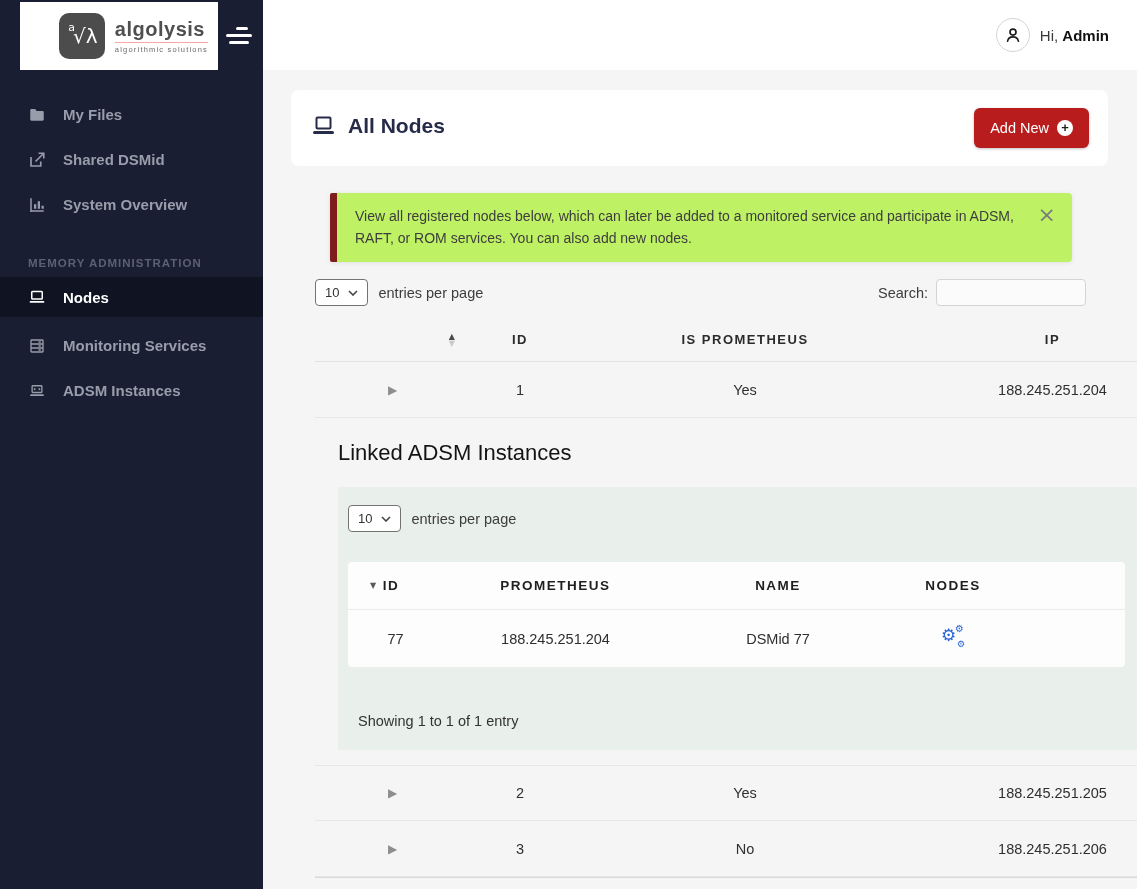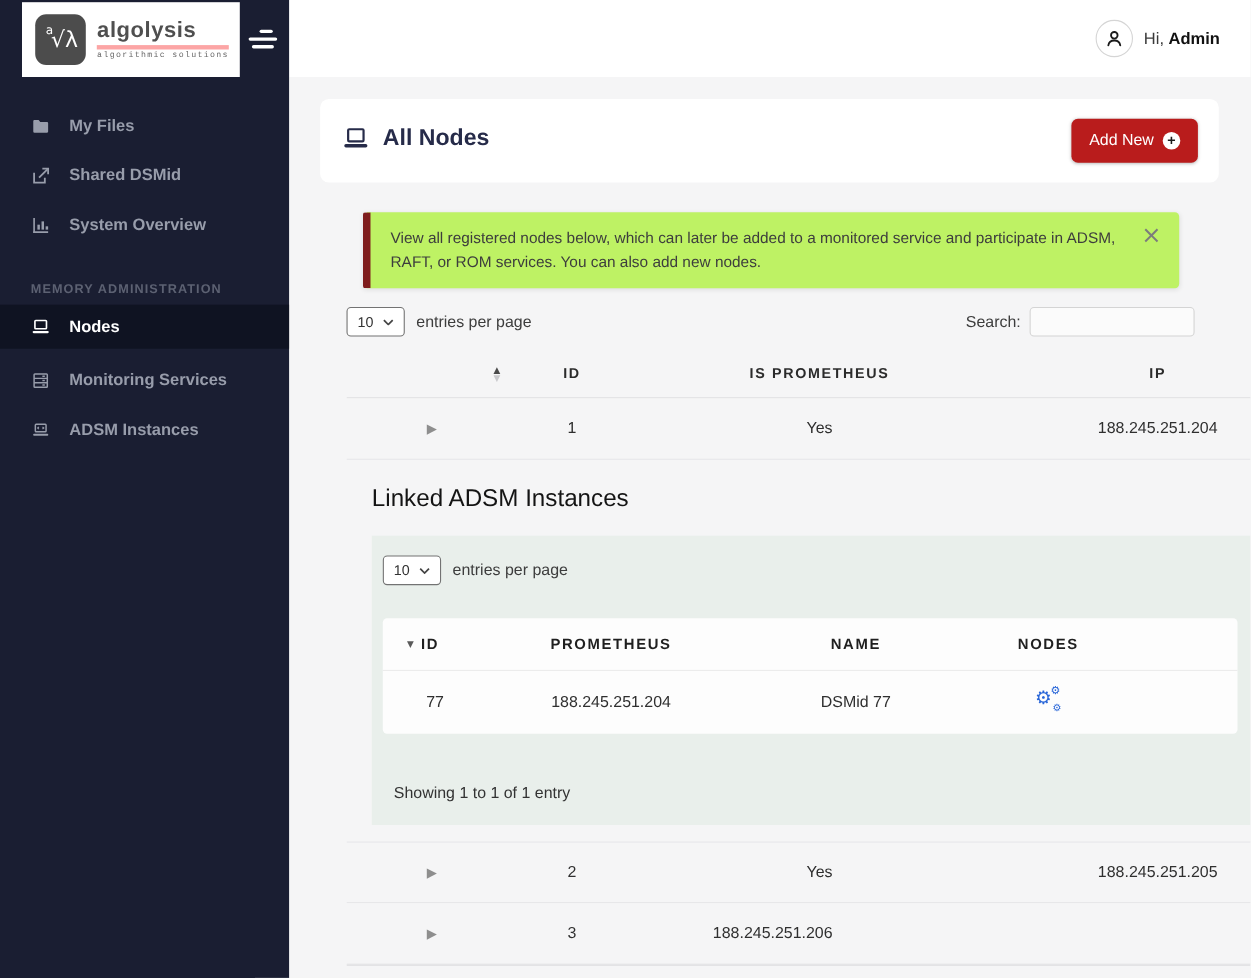--- a/index.html
+++ b/index.html
@@ -9,22 +9,22 @@
 
   .app { display:flex; width:1137px; height:889px; }
 
   
   .sidebar { width:263px; min-width:263px; height:100%; background:#1a1e32; position:relative; }
   .logo-row { display:flex; align-items:flex-start; }
   .logo-box { margin:2px 0 0 20px; width:198px; height:68px; background:#ffffff; display:flex; align-items:center; padding:8px 10px;justify-content:flex-end; }
   .logo-mark { width:46px; height:46px; background:#4c4c4c; border-radius:10px; color:#fff; display:flex; align-items:center; justify-content:center; font-size:20px; }
   .logo-mark sup { font-size:11px; position:relative; top:-4px; left:2px; }
   .logo-text { margin-left:10px; display:flex; flex-direction:column; }
-  .logo-name { font-size:20px; font-weight:700; color:#4f4f4f; letter-spacing:.5px; border-bottom:4px solid #fca5a5; padding-bottom:1px; }
-  .logo-tag { font-size:7.5px; color:#6a6a6a; letter-spacing:1.2px; margin-top:2px; text-align:center;font-family:Liberation Mono, monospace; }
+  .logo-name { font-size:20px; font-weight:700; color:#4f4f4f; letter-spacing:.5px; border-bottom:1px solid #fca5a5; padding-bottom:1px; }
+  .logo-tag { font-size:7.5px; color:#6a6a6a; letter-spacing:1.2px; margin-top:2px; text-align:center; }
   .hamburger { margin:27px 0 0 8px; cursor:pointer; width:30px; }
   .hamburger i { display:block; background:#fff; height:3px; border-radius:2px; margin-bottom:4px; }
   .hamburger i:nth-child(1){ width:12px; margin-left:10px; }
   .hamburger i:nth-child(2){ width:26px; }
   .hamburger i:nth-child(3){ width:20px; margin-left:3px; }
 
   .nav { margin-top:22px; }
   .nav-item { display:flex; align-items:center; height:45px; padding-left:28px; color:#989dab; font-size:15px; font-weight:700; cursor:pointer; }
   .nav-item .nicon { width:18px; height:18px; margin-right:17px; display:flex; align-items:center; justify-content:center; }
   .nav-item svg { width:18px; height:18px; }
@@ -298,20 +298,21 @@
             <div class="c-id">2</div>
             <div class="c-prom">Yes</div>
             <div class="c-ip">188.245.251.205</div>
           </div>
 
           <div class="t-row t-data">
             <div class="c-exp">
                 <span class="expander glyph">▶</span>
               </div>
             <div class="c-id">3</div>
+            <div class="c-prom">No</div>
             <div class="c-ip">188.245.251.206</div>
           </div>
 
           <div class="bottom-line"></div>
         </div>
       </div>
 
     </div>
   </div>
 </div>

